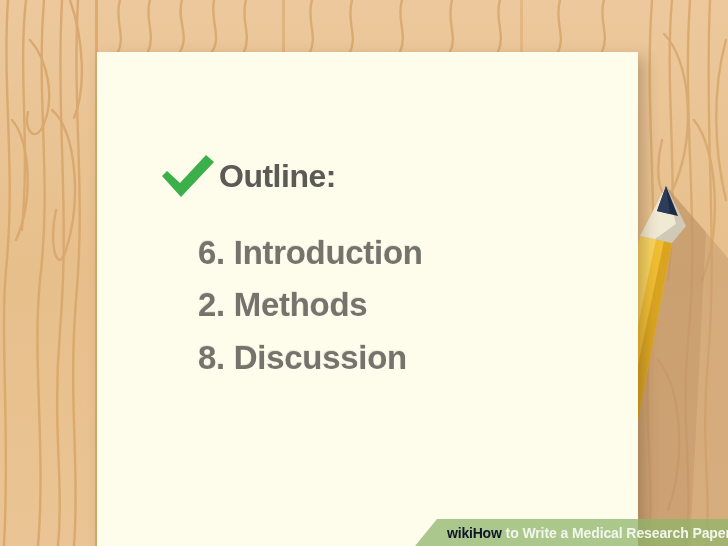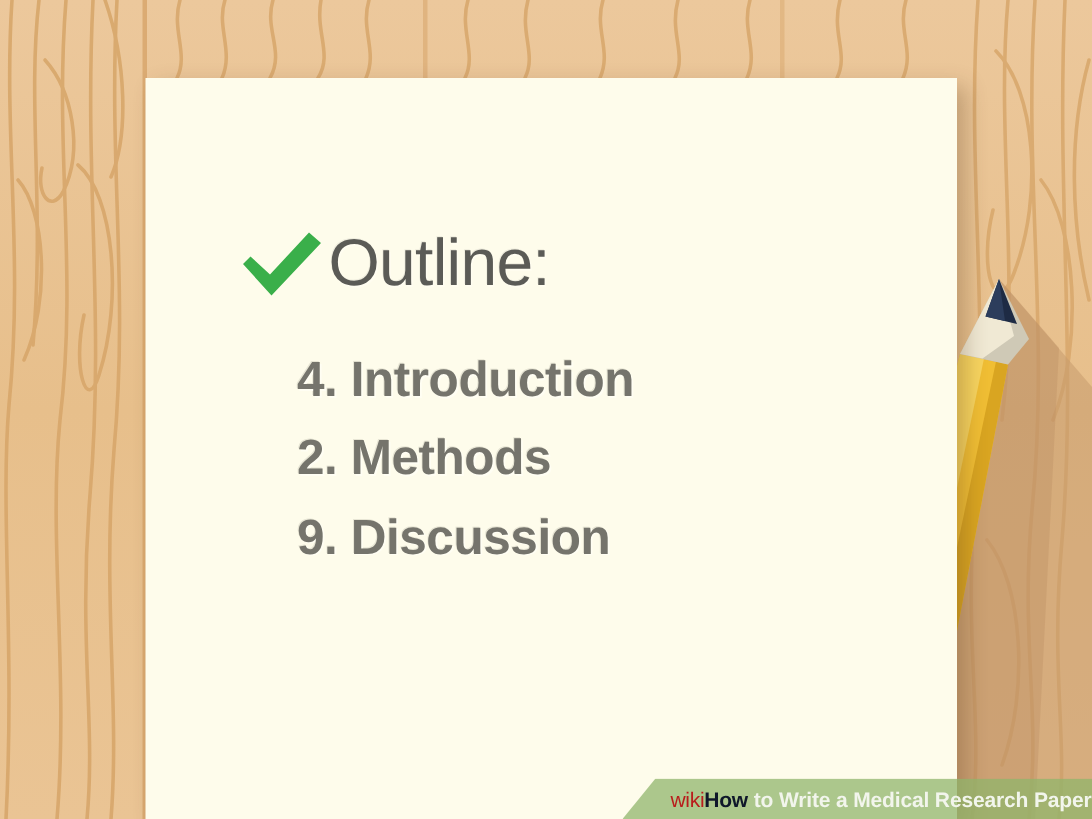--- a/index.html
+++ b/index.html
@@ -36,22 +36,22 @@
     position:absolute;
     left:62px;top:100px;
     display:flex;align-items:center;
   }
   .check-icon{
     width:58px;height:48px;
     margin-right:2px;
     display:block;
   }
   .heading-text{
-    font-size:44px;
-    font-weight:400;
+    font-size:32px;
+    font-weight:700;
     letter-spacing:-0.5px;
     color:#5B5B56;
     text-shadow: 1px 1px 0 #FFFDF0, -0.5px -0.5px 0 #EDEBDC;
     line-height:1;
   }
 
   .list{
     position:absolute;
     left:101px;top:182px;
     margin:0;padding:0;
@@ -99,21 +99,21 @@
     clip-path: polygon(22px 0, 100% 0, 100% 100%, 0 100%);
   }
   .wm-text{
     position:absolute;
     left:32px;top:0;right:4px;
     height:27px;
     display:flex;align-items:center;
     font-size:14px;
     white-space:nowrap;
   }
-  .wm-wiki{color:#b91c1c;font-weight:normal;letter-spacing:-.2px;}
+  .wm-wiki{color:#0f172a;font-weight:bold;letter-spacing:-.2px;}
   .wm-how{color:#0f172a;font-weight:bold;letter-spacing:-.2px;}
   .wm-rest{color:#F2F5EC;font-weight:bold;letter-spacing:-.1px;margin-left:4px;}
 </style>
 </head>
 <body>
 
 <div id="scene">
 
   <div class="wood">
     <svg width="728" height="546" viewBox="0 0 728 546" style="position:absolute;inset:0;">
@@ -198,23 +198,23 @@
   <div id="paper">
 
     <div class="heading-row">
       <svg class="check-icon" viewBox="0 0 58 48">
         <path d="M3 24 L 8 19 L 21 31 L 47 3 L 55 10 L 22 45 Z" fill="#3AAF4A"></path>
       </svg>
       <span class="heading-text">Outline:</span>
     </div>
 
     <ul class="list">
-      <li>4. Introduction</li>
+      <li>6. Introduction</li>
       <li>2. Methods</li>
-      <li>9. Discussion</li>
+      <li>8. Discussion</li>
     </ul>
 
   </div>
 
   <div id="watermark">
     <div class="wm-bg"></div>
     <div class="wm-text">
       <span class="wm-wiki">wiki</span>
         <span class="wm-how">How</span>
         <span class="wm-rest">to Write a Medical Research Paper</span>

